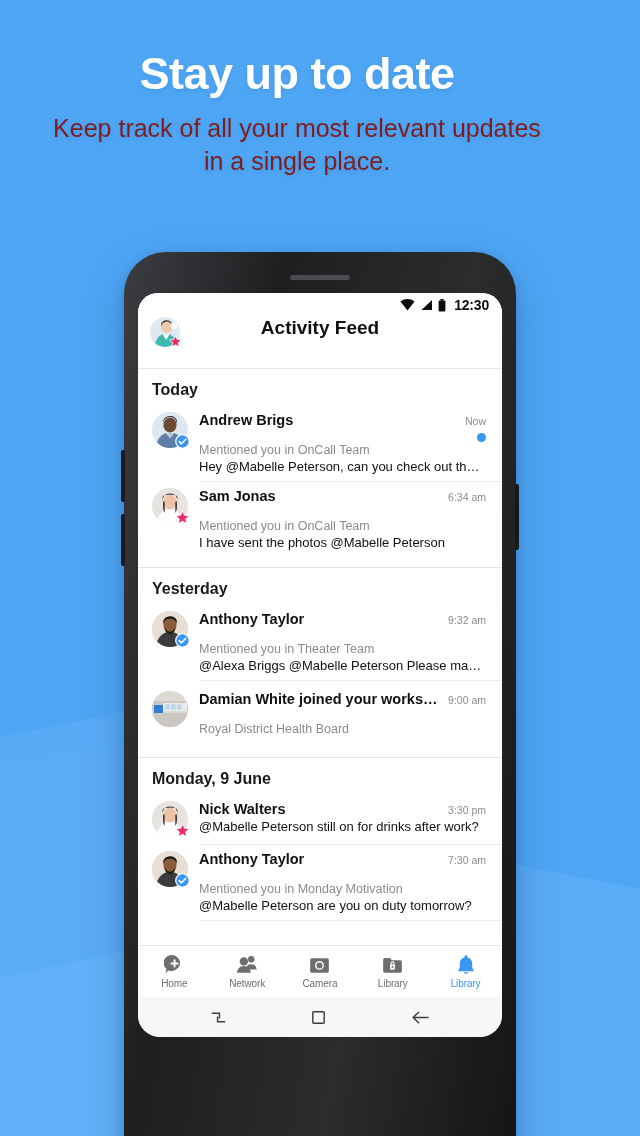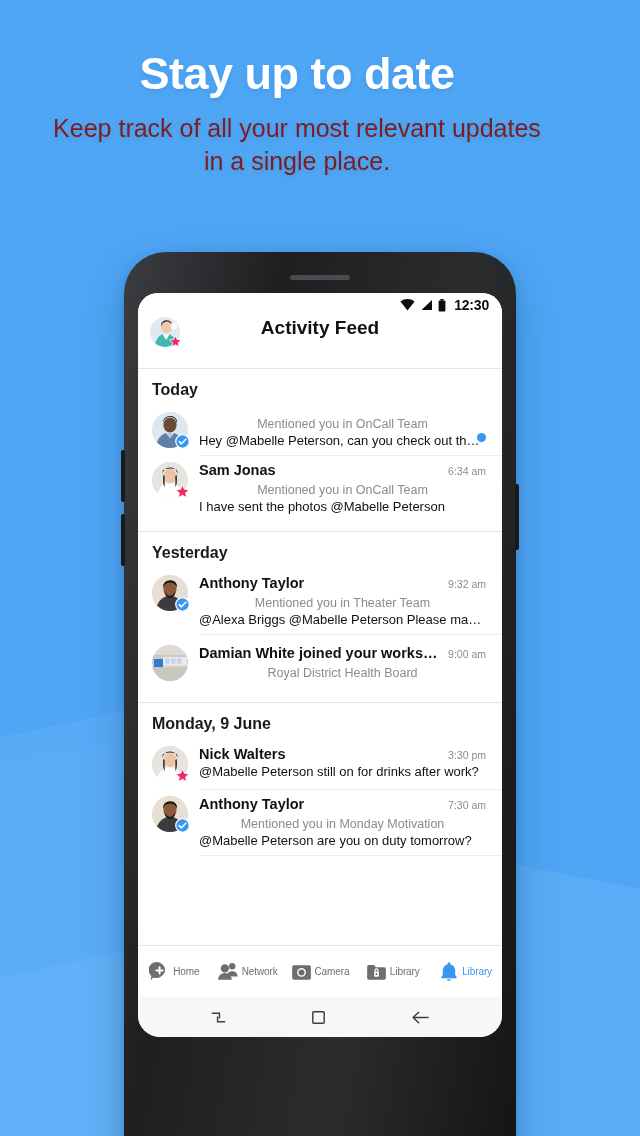--- a/index.html
+++ b/index.html
@@ -238,25 +238,24 @@
   .feed-item .name.plain { font-weight: bold; }
   .feed-item .time {
     font-size: 10.5px;
     color: #8c8c8c;
     flex: none;
     white-space: nowrap;
   }
   .feed-item .sub {
     font-size: 12.5px;
     color: #8b8b8b;
-    margin-top: 5px;
+    margin-top: 15px;
     white-space: nowrap;
     overflow: hidden;
     text-overflow: ellipsis;
-    text-align: center;
   }
   .feed-item .preview {
     font-size: 13px;
     color: #111;
     margin-top: 2px;
     white-space: nowrap;
     overflow: hidden;
     text-overflow: ellipsis;
   }
   .feed-item .unread-dot {
@@ -279,21 +278,21 @@
     flex: 0 0 52px;
     height: 52px;
     background: #ffffff;
     border-top: 1px solid #e6e6e6;
     display: flex;
     align-items: center;
   }
   .tab {
     flex: 1 1 0;
     display: flex;
-    flex-direction: row;
+    flex-direction: column;
     align-items: center;
     justify-content: center;
     gap: 3px;
   }
   .tab .tab-label {
     font-size: 10px;
     color: #6e6e6e;
     letter-spacing: -0.1px;
   }
   .tab.active .tab-label { color: #3897f0; }
@@ -378,20 +377,24 @@
               <path d="M11 12.5 A7 7.6 0 0 1 25 12 L25 8.6 A7.4 7.4 0 0 0 11 9.2 Z" fill="#20150f"></path>
               <path d="M13.5 21 L18 26.5 L22.5 21 Z" fill="#b9cad9"></path>
             </svg>
           </div>
           <svg class="badge" viewBox="0 0 20 20">
             <circle cx="10" cy="10" r="9" fill="#3897f0" stroke="#ffffff" stroke-width="1.6"></circle>
             <path d="M5.6 10.2 L8.6 13.1 L14.4 7.1" stroke="#ffffff" stroke-width="2.1" fill="none" stroke-linecap="round" stroke-linejoin="round"></path>
           </svg>
         </div>
         <div class="body">
+          <div class="row-top">
+            <div class="name">Andrew Brigs</div>
+            <div class="time">Now</div>
+          </div>
           <div class="sub">Mentioned you in OnCall Team</div>
           <div class="preview">Hey @Mabelle Peterson, can you check out the p…</div>
         </div>
         <div class="unread-dot"></div>
       </div>
 
       <div class="item-divider"></div>
 
       <div class="feed-item">
         <div class="avatar" style="width:36px;height:36px;">

